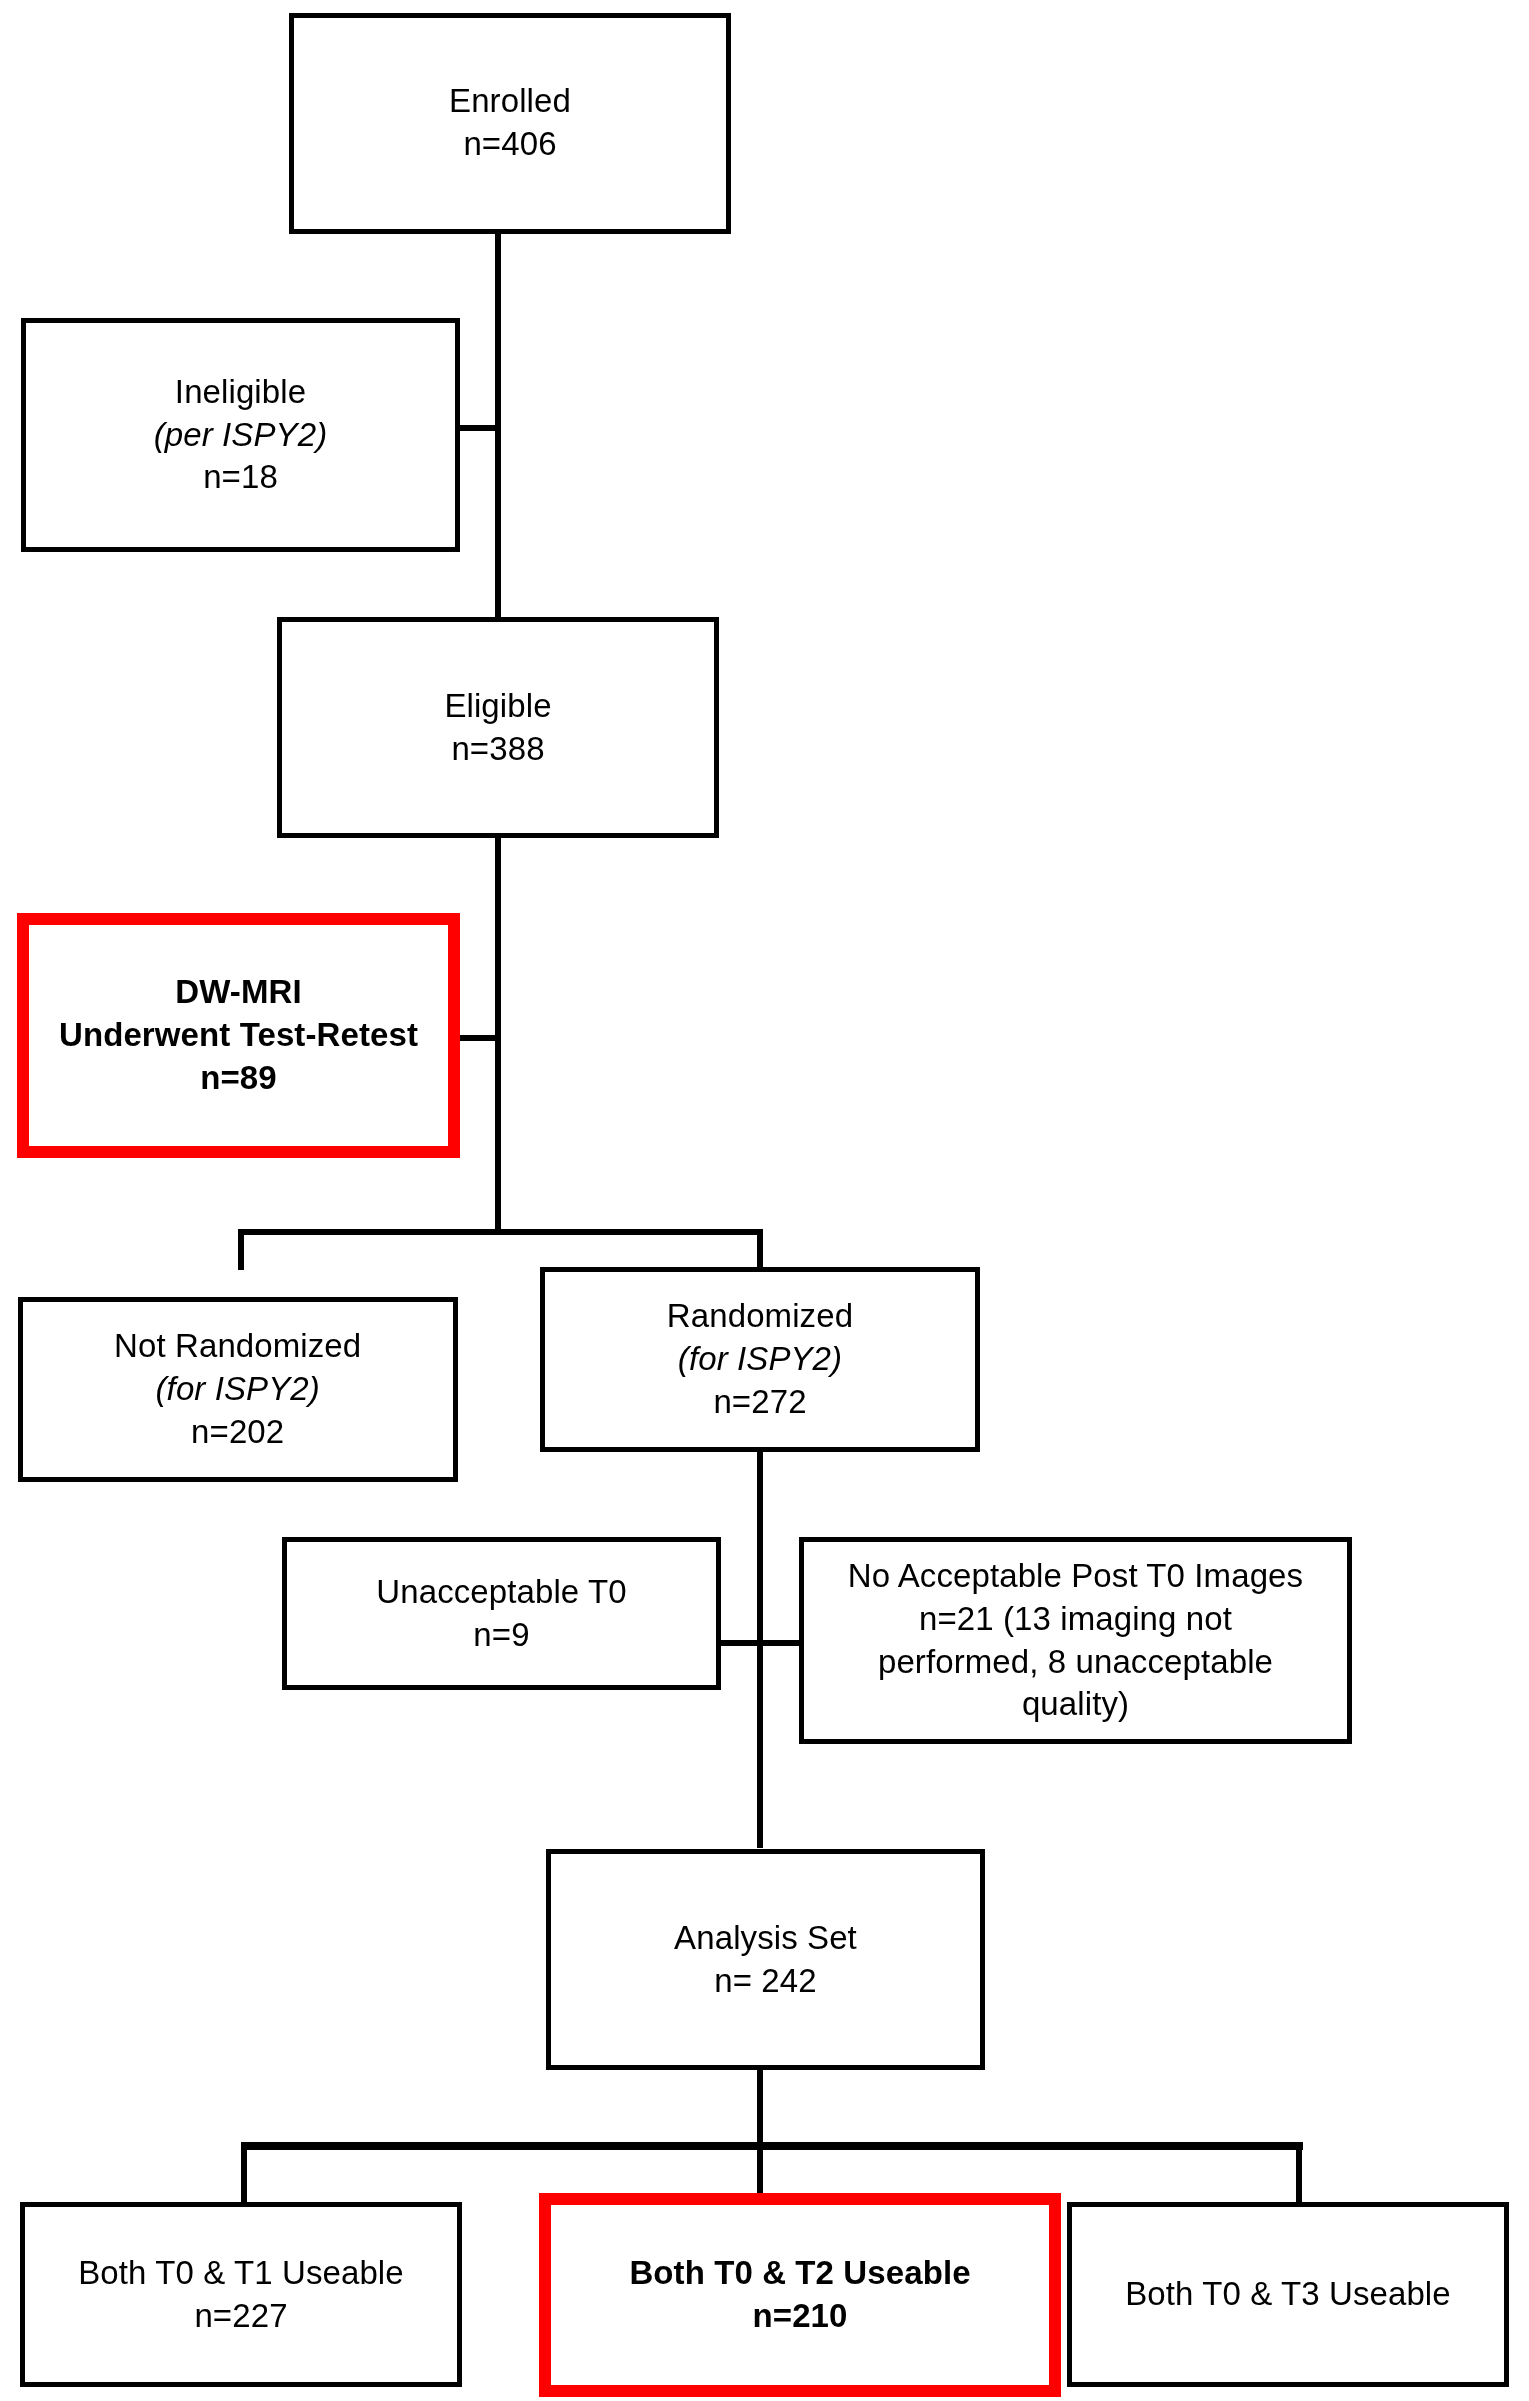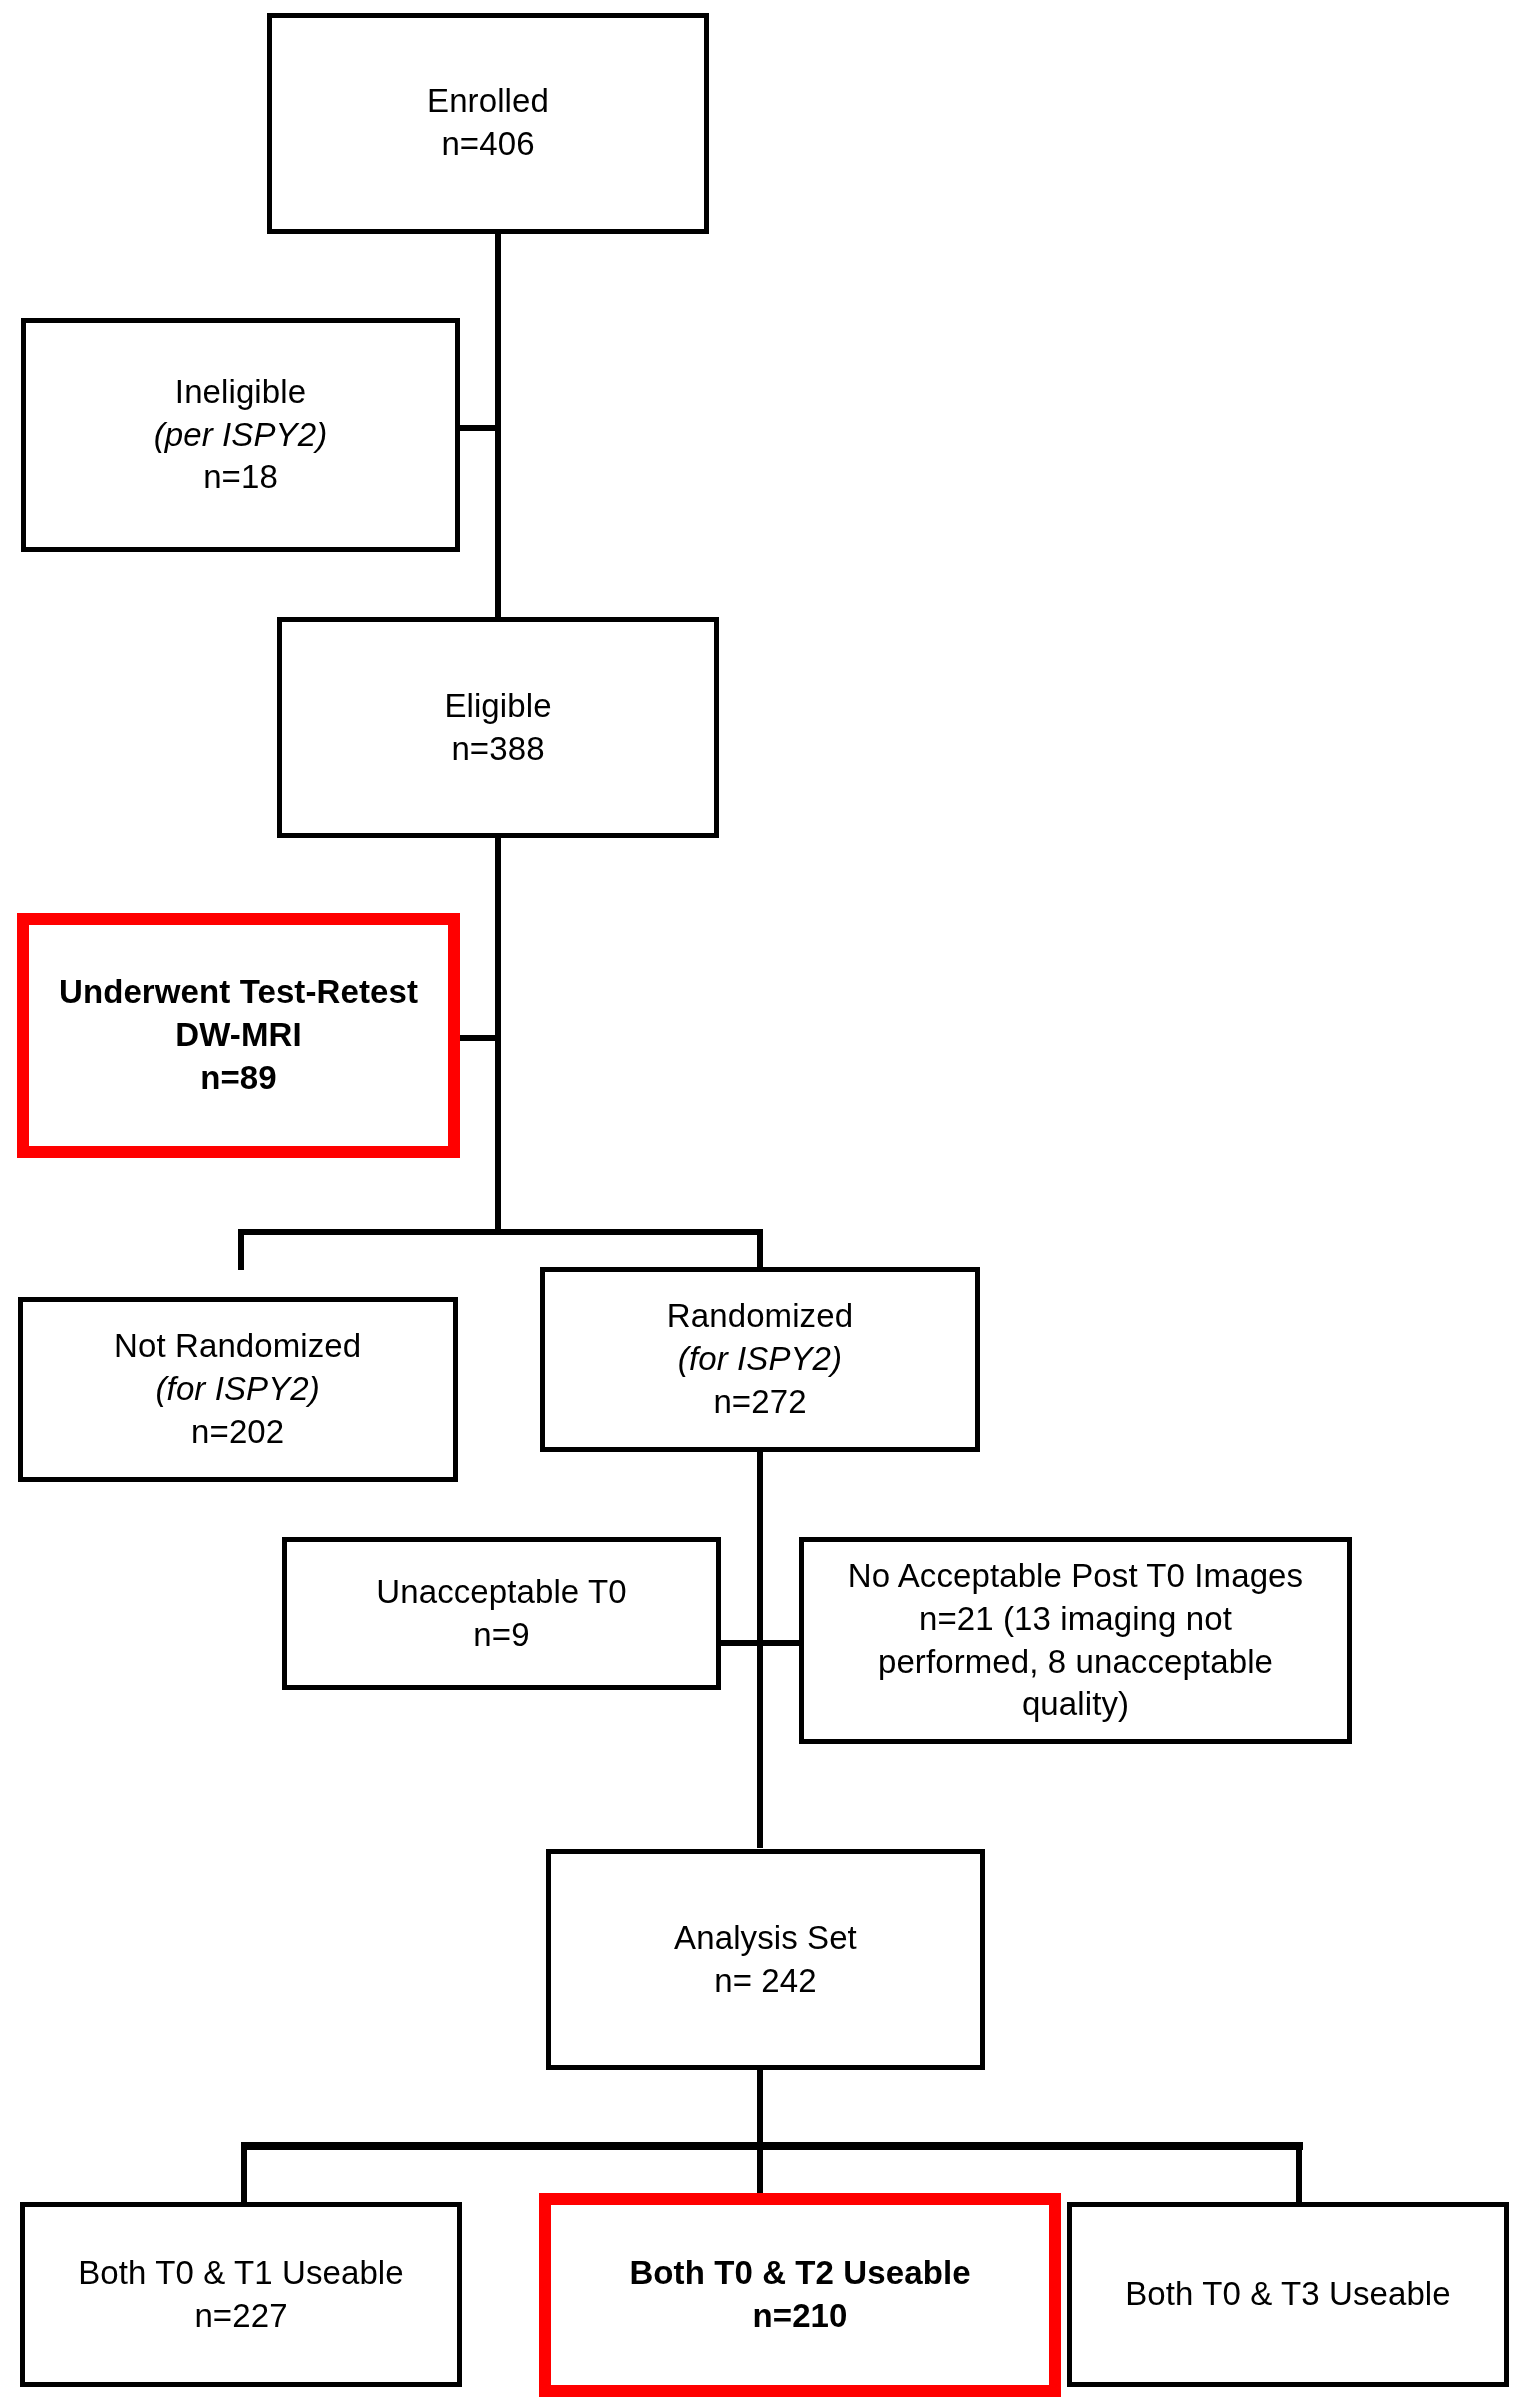--- a/index.html
+++ b/index.html
@@ -82,21 +82,21 @@
 
   <div class="edge" style="left:759px; top:1640px; width:42px; height:6.4px;"></div>
 
   <div class="edge" style="left:757px; top:2068px; width:6.4px; height:76px;"></div>
 
   <div class="edge" style="left:241px; top:2142px; width:1062px; height:7.8px;"></div>
   <div class="edge" style="left:241px; top:2142px; width:6.4px; height:65px;"></div>
   <div class="edge" style="left:757px; top:2142px; width:6.4px; height:65px;"></div>
   <div class="edge" style="left:1296px; top:2142px; width:6.4px; height:65px;"></div>
 
-  <div class="node black" style="left:267px; top:12.7px; width:442px; height:221px;">
+  <div class="node black" style="left:289px; top:12.7px; width:442px; height:221px;">
     <span class="label">
       <span class="ln">Enrolled</span>
       <span class="ln">n=406</span>
     </span>
   </div>
 
   <div class="node black" style="left:21px; top:318px; width:439px; height:234px;">
     <span class="label">
       <span class="ln">Ineligible</span>
       <span class="ln italic">(per ISPY2)</span>
@@ -106,22 +106,22 @@
 
   <div class="node black" style="left:277px; top:617px; width:442px; height:221px;">
     <span class="label">
       <span class="ln">Eligible</span>
       <span class="ln">n=388</span>
     </span>
   </div>
 
   <div class="node red bold" style="left:17px; top:913px; width:443px; height:245px;">
     <span class="label">
+      <span class="ln">DW-MRI</span>
       <span class="ln">Underwent Test-Retest</span>
-      <span class="ln">DW-MRI</span>
       <span class="ln">n=89</span>
     </span>
   </div>
 
   <div class="node black" style="left:17.7px; top:1297px; width:440px; height:185px;">
     <span class="label">
       <span class="ln">Not Randomized</span>
       <span class="ln italic">(for ISPY2)</span>
       <span class="ln">n=202</span>
     </span>

